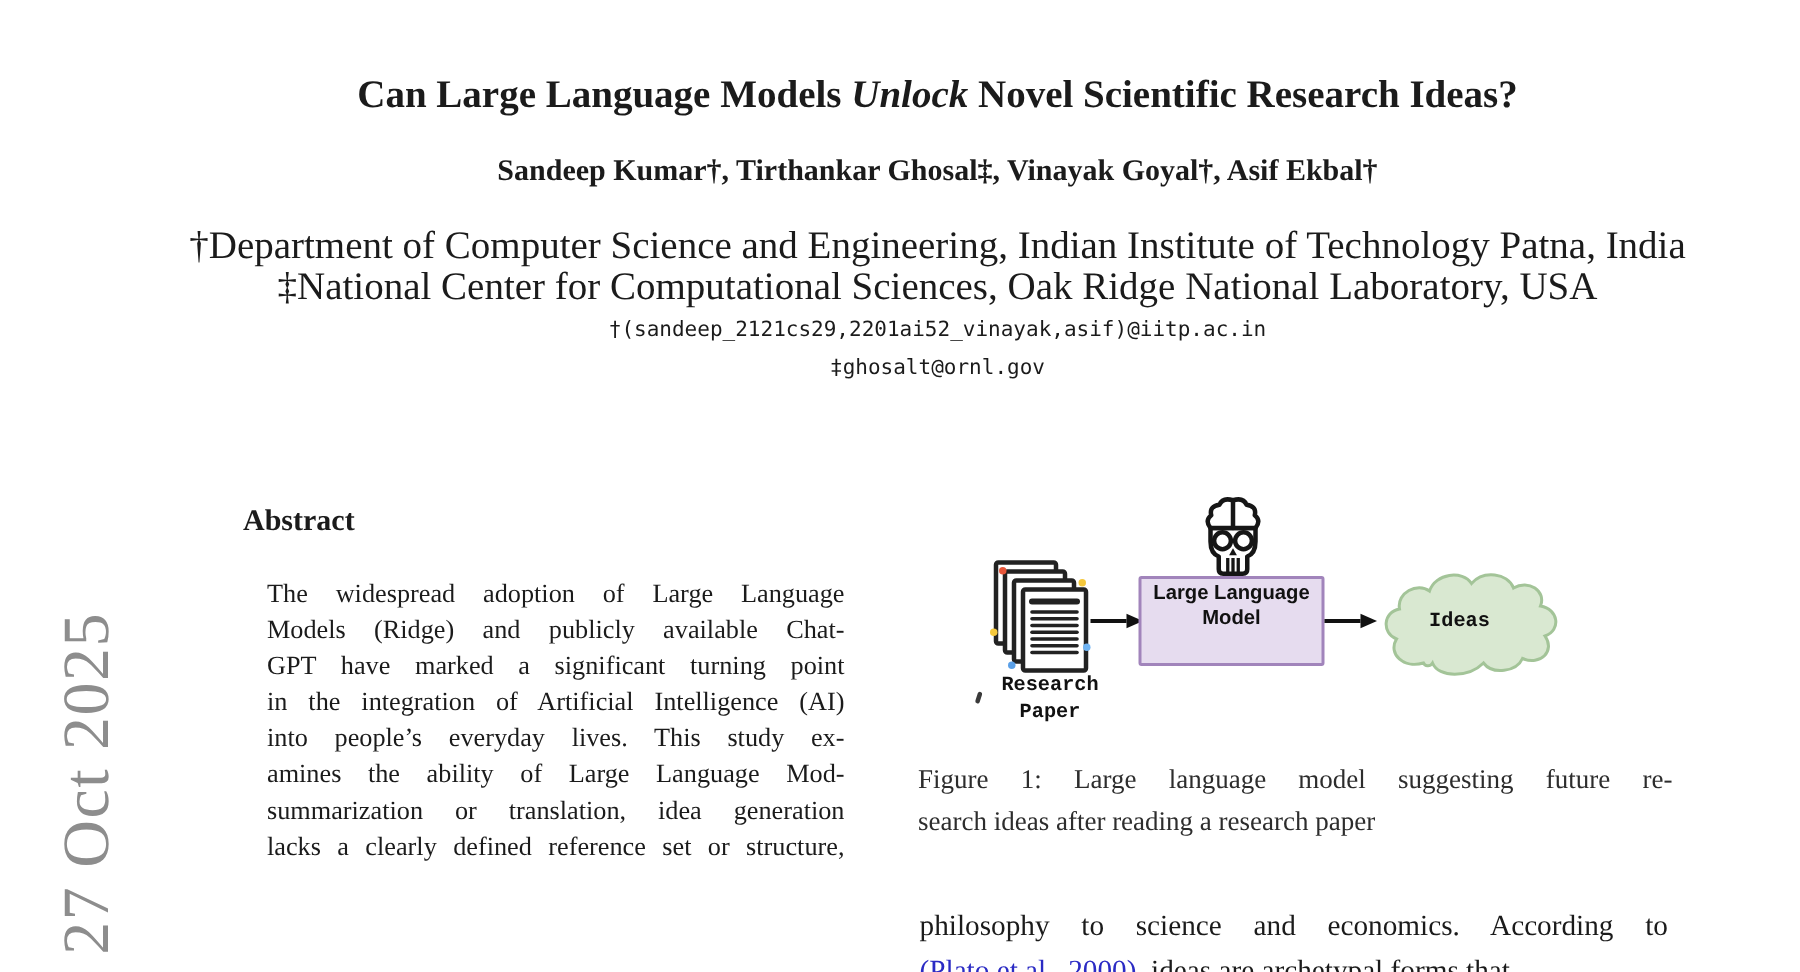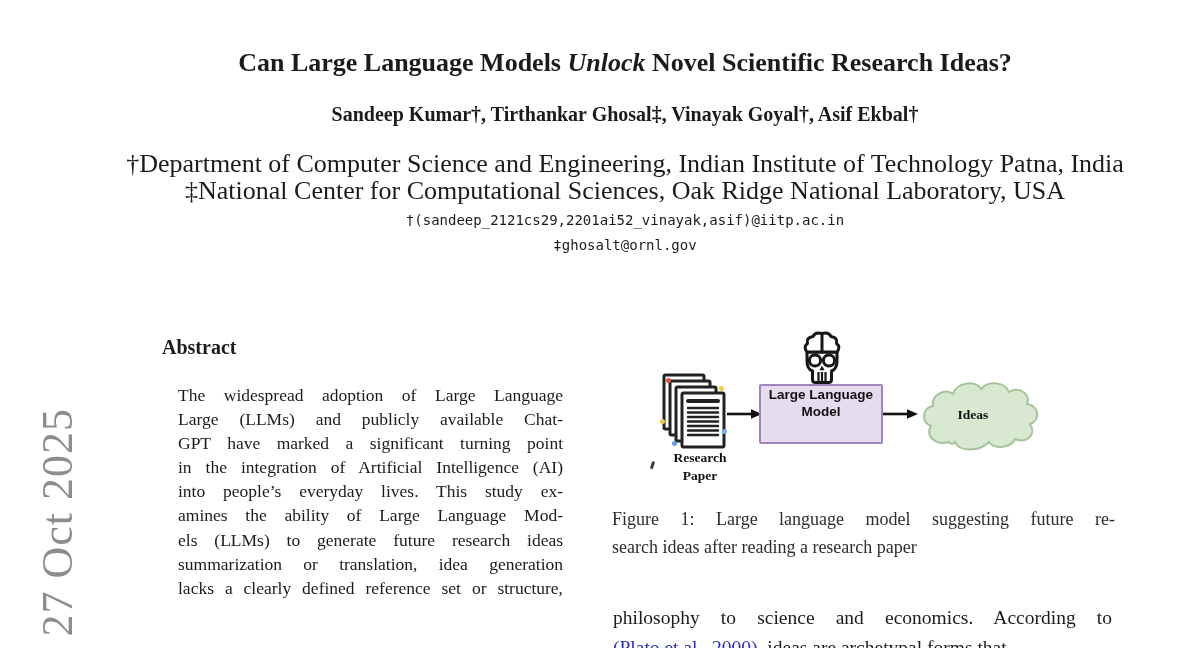--- a/index.html
+++ b/index.html
@@ -24,21 +24,21 @@
   .jline{text-align:justify;text-align-last:justify;}
   
   .fig{position:absolute;left:0;top:0;width:0;height:0;}
   .fig svg{position:absolute;overflow:visible;}
   .papers-svg{left:660px;top:374px;}
   .skull-svg{left:799px;top:330px;}
   .arrow1-svg{left:727px;top:407px;}
   .arrow2-svg{left:883px;top:407px;}
   .cloud-svg{left:918px;top:376px;}
   .figlabel{
-    position:absolute;text-align:center;font-family:Liberation Serif, serif;
+    position:absolute;text-align:center;font-family:Liberation Mono, monospace;
     font-weight:bold;font-size:13.5px;line-height:17.5px;color:#111;
   }
   .paper-label{left:653px;top:449px;width:94px;}
   .llm-box{
     position:absolute;left:759px;top:384px;width:124px;height:60px;box-sizing:border-box;
     border:2px solid #a184bb;background:#e6dcef;border-radius:2px;
     display:flex;justify-content:center;text-align:center;
     font-family:"Liberation Sans","DejaVu Sans",sans-serif;font-weight:bold;font-size:13.5px;line-height:17px;color:#111;
   }
   .cloud-label{left:917px;top:406px;width:112px;}
@@ -68,26 +68,25 @@
     <div class="affil">‡National Center for Computational Sciences, Oak Ridge National Laboratory, USA</div>
     <div class="emails">
       <div>†(sandeep_2121cs29,2201ai52_vinayak,asif)@iitp.ac.in</div>
       <div>‡ghosalt@ornl.gov</div>
     </div>
   </div>
 
   <div class="abs-head">Abstract</div>
   <div class="abs-body">
       <div class="jline">The widespread adoption of Large Language</div>
-      <div class="jline">Large (LLMs) and publicly available Chat-</div>
+      <div class="jline">Models (Ridge) and publicly available Chat-</div>
       <div class="jline">GPT have marked a significant turning point</div>
       <div class="jline">in the integration of Artificial Intelligence (AI)</div>
       <div class="jline">into people’s everyday lives. This study ex-</div>
       <div class="jline">amines the ability of Large Language Mod-</div>
-      <div class="jline">els (LLMs) to generate future research ideas</div>
       <div class="jline">summarization or translation, idea generation</div>
       <div class="jline">lacks a clearly defined reference set or structure,</div>
     </div>
 
   <div class="fig">
 
     <svg class="papers-svg" width="66" height="74" viewBox="0 0 66 74">
       <g fill="#ffffff" stroke="#222222" stroke-width="3" stroke-linejoin="round">
         <rect x="4" y="1" width="40" height="54" rx="1.5"></rect>
         <rect x="10" y="7" width="40" height="54" rx="1.5"></rect>

